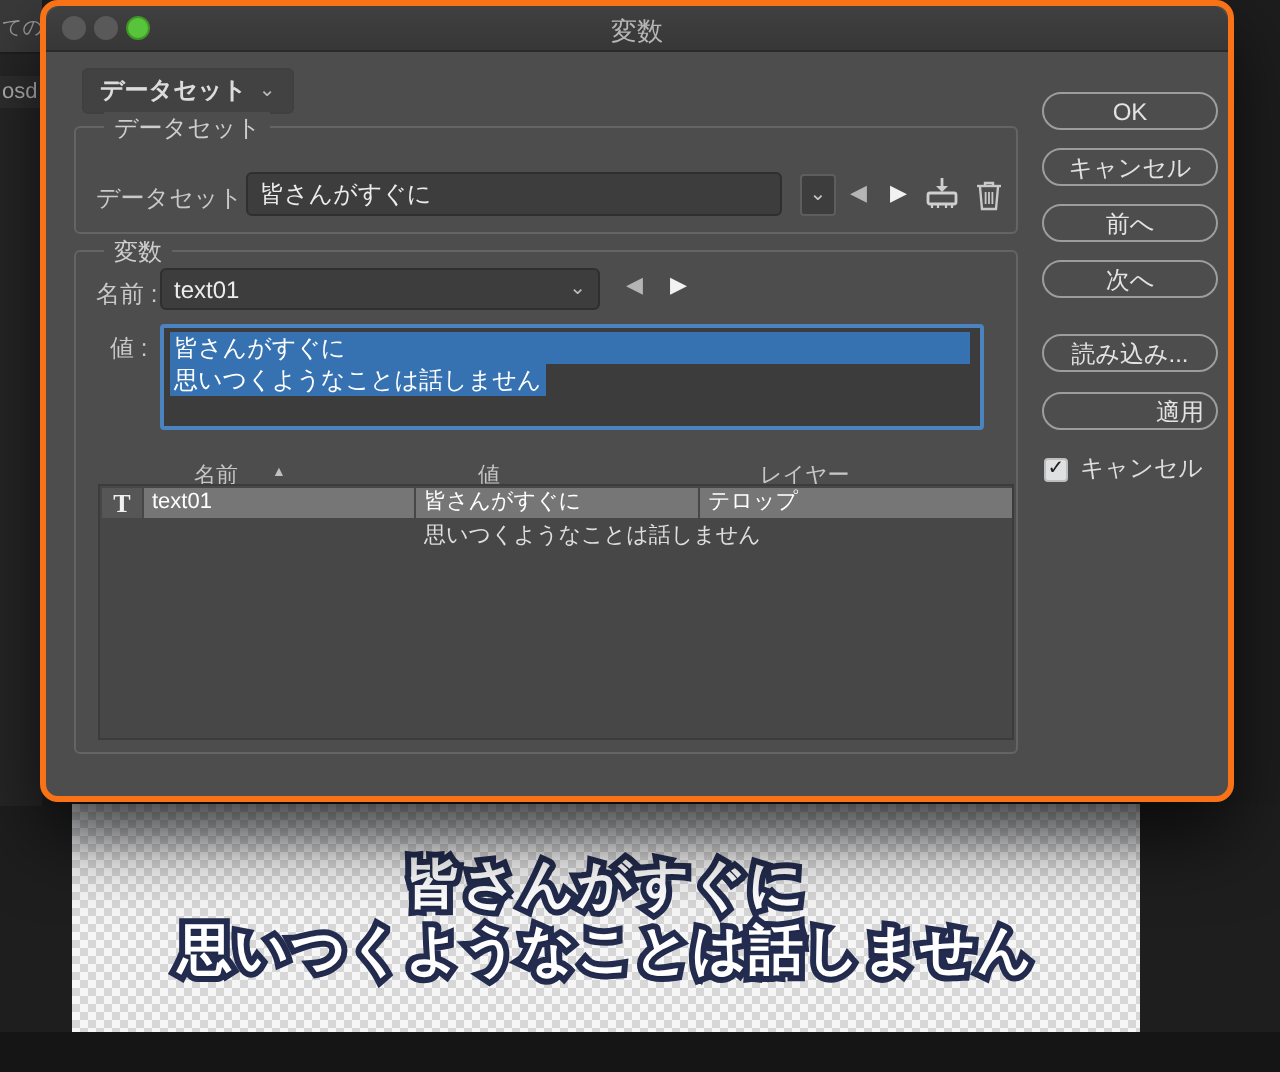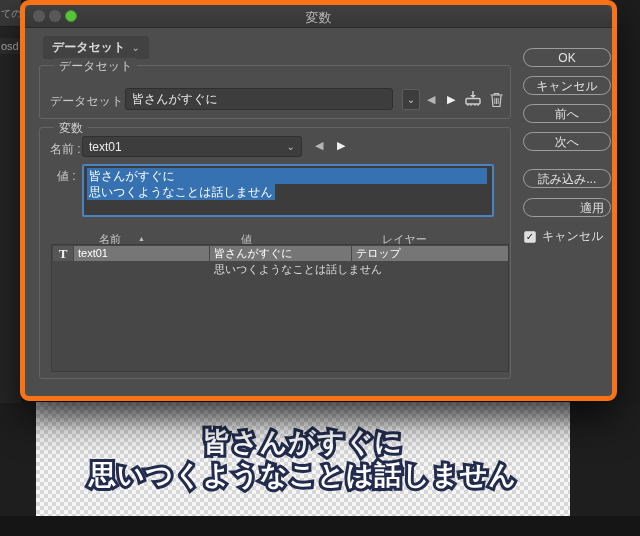--- a/index.html
+++ b/index.html
@@ -30,21 +30,21 @@
   .subtitle{
     position:absolute;left:0;top:24px;width:100%;text-align:center;
     font-weight:900;font-size:27px;line-height:33px;color:#ffffff;letter-spacing:1px;
     -webkit-text-stroke:6px #232c4e;paint-order:stroke fill;
     text-shadow:0 1px 0 rgba(25,32,60,.4);
   }
   .subtitle div{white-space:nowrap;}
   
   .dialog{
     position:absolute;left:20px;top:0;width:597px;height:401px;
-    background:#4d4d4d;border:5px solid #f97316;border-radius:9px;
+    background:#4d4d4d;border:3px solid #f97316;border-radius:9px;
     box-shadow:0 18px 38px rgba(0,0,0,.65);box-sizing:border-box;
   }
   .titlebar{
     position:absolute;left:0;top:0;width:100%;height:22px;
     background:linear-gradient(#404040,#373737);
     border-bottom:1px solid #2a2a2a;border-radius:8px 8px 0 0;
   }
   .title{position:absolute;left:0;top:4px;width:100%;text-align:center;font-size:13px;color:#b6b6b6;}
   .light{position:absolute;top:5px;width:12px;height:12px;border-radius:50%;}
   .light.l1{left:8px;background:#595959;}

